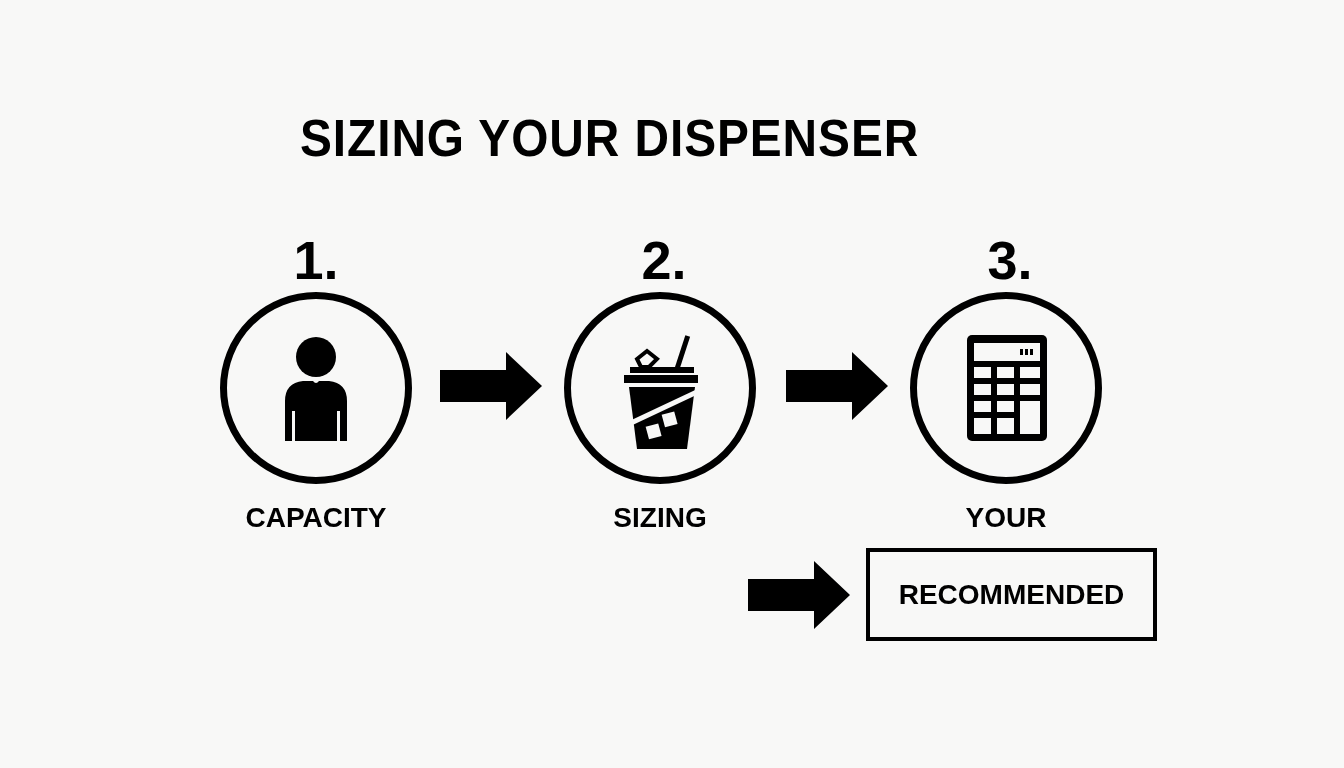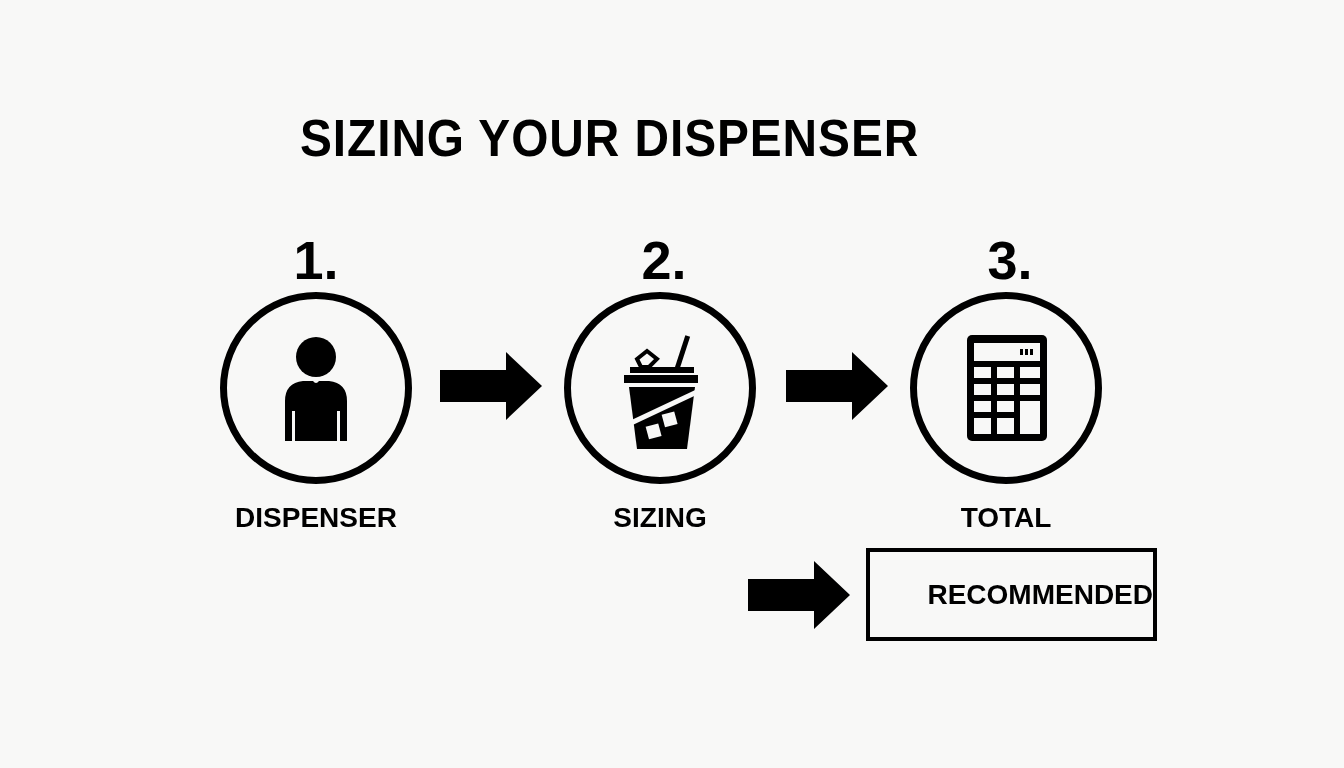--- a/index.html
+++ b/index.html
@@ -25,37 +25,37 @@
   }
   .circle svg { position:absolute; left:0; top:0; }
   .label {
     position:absolute; font-size:28px; font-weight:bold; width:240px;
     text-align:center; line-height:32px;
   }
   .arrow { position:absolute; }
   .rec-box {
     position:absolute; left:866px; top:548px; width:291px; height:93px;
     border:4px solid #000; box-sizing:border-box;
-    display:flex; flex-direction:column; justify-content:center; align-items:flex-end;
+    display:flex; justify-content:center; align-items:center;
     font-size:28px; font-weight:bold; line-height:32px;
   }
 </style>
 </head>
 <body>
 
 <div class="title">SIZING YOUR DISPENSER</div>
 
 <div class="num" style="left:256px; top:230px;">1.</div>
 <div class="circle" style="left:220px; top:292px; width:192px; height:192px;">
   <svg width="178" height="178" viewBox="0 0 178 178">
     <circle cx="89" cy="58" r="20" fill="#000"></circle>
     <path d="M58 142 L58 102 Q58 84 76 82 L86 82 Q89 86 92 82 L102 82 Q120 84 120 102 L120 142 L113 142 L113 112 L110 112 L110 142 L68 142 L68 112 L65 112 L65 142 Z" fill="#000"></path>
   </svg>
 </div>
-<div class="label" style="left:196px; top:502px;">DISPENSER</div>
+<div class="label" style="left:196px; top:502px;">CAPACITY</div>
 
 <svg class="arrow" style="left:440px; top:352px;" width="104" height="68" viewBox="0 0 104 68">
   <polygon points="0,18 66,18 66,0 102,34 66,68 66,50 0,50" fill="#000"></polygon>
 </svg>
 
 <div class="num" style="left:604px; top:230px;">2.</div>
 <div class="circle" style="left:564px; top:292px; width:192px; height:192px;">
   <svg width="178" height="178" viewBox="0 0 178 178">
     <rect x="59" y="68" width="64" height="6" fill="#000"></rect>
     <rect x="53" y="76" width="74" height="8" fill="#000"></rect>
@@ -89,21 +89,21 @@
         <rect x="80" y="85" width="17" height="11"></rect>
         <rect x="103" y="85" width="20" height="11"></rect>
       <rect x="57" y="102" width="17" height="11"></rect>
         <rect x="80" y="102" width="17" height="11"></rect>
         <rect x="103" y="102" width="20" height="33"></rect>
       <rect x="57" y="119" width="17" height="16"></rect>
         <rect x="80" y="119" width="17" height="16"></rect>
     </g>
   </svg>
 </div>
-<div class="label" style="left:886px; top:502px;">TOTAL</div>
+<div class="label" style="left:886px; top:502px;">YOUR</div>
 
 <svg class="arrow" style="left:748px; top:561px;" width="104" height="68" viewBox="0 0 104 68">
   <polygon points="0,18 66,18 66,0 102,34 66,68 66,50 0,50" fill="#000"></polygon>
 </svg>
 
 <div class="rec-box">
   <span>RECOMMENDED</span>
 </div>
 
 </body></html>

